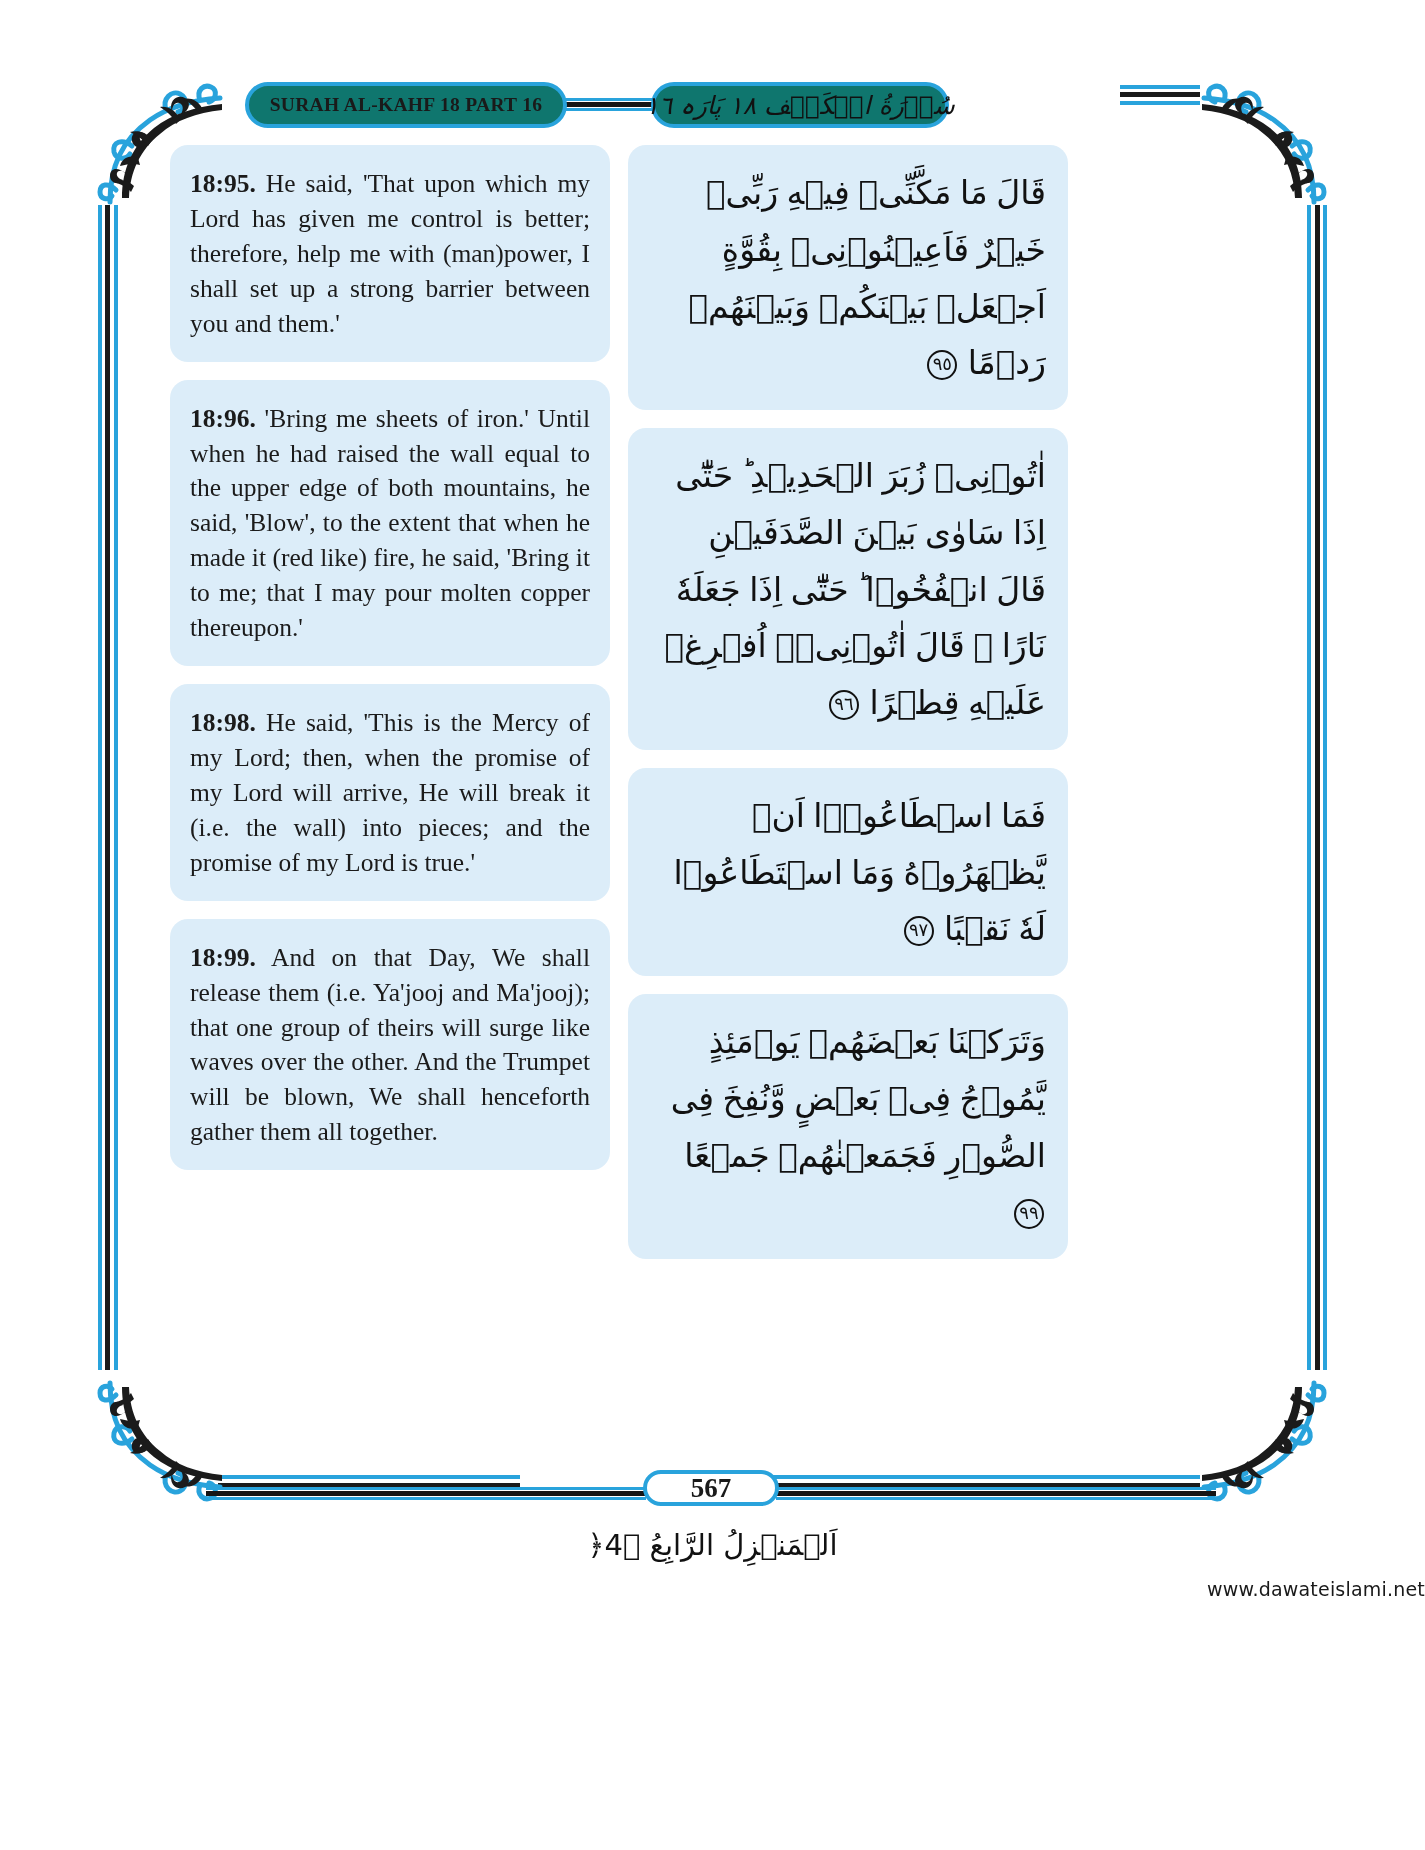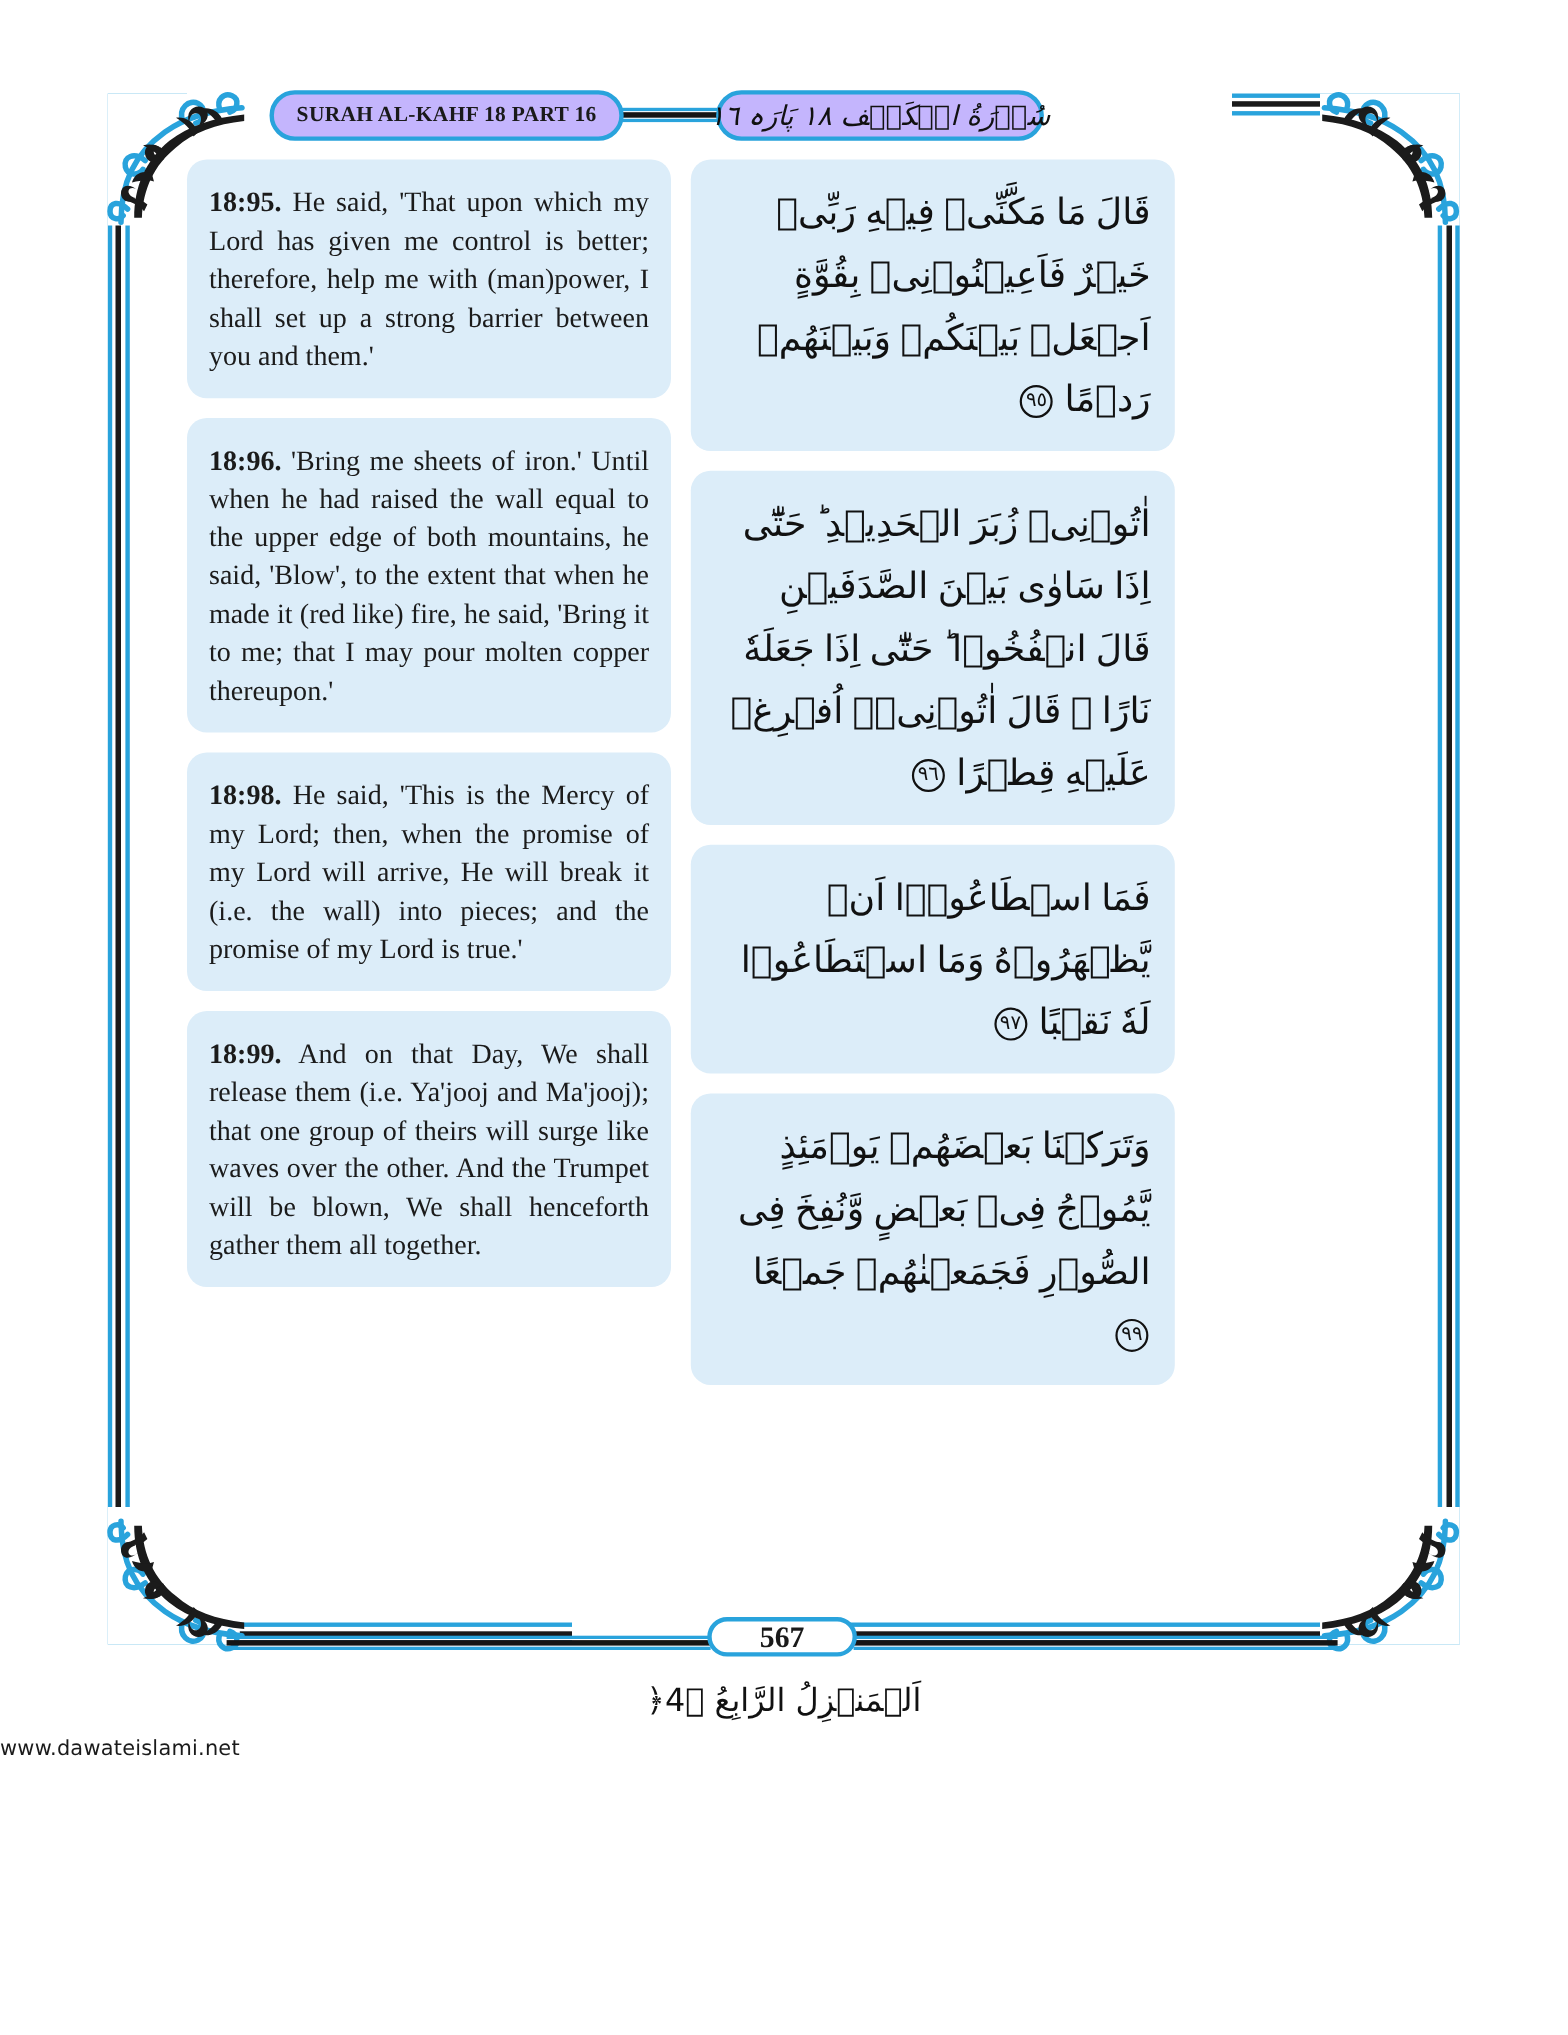--- a/index.html
+++ b/index.html
@@ -60,21 +60,21 @@
   .mask-corner-br  { left: 1200px; top: 1370px;width: 127px;  height: 125px; }
 
   
   .header-band {
     position: absolute;
     left: 98px; top: 80px;
     width: 1229px; height: 50px;
   }
   .capsule {
     position: absolute;
-    background: #c4b5fd;
+    background: #0f766e;
     border: 4px solid #29a3dc;
     border-radius: 26px;
     box-sizing: border-box;
     display: flex;
     align-items: center;
     justify-content: center;
     height: 46px;
   }
   .capsule-en {
     left: 147px;  top: 2px;  width: 322px;
@@ -210,21 +210,21 @@
     text-align: center;
     font-family: "DejaVu Sans", sans-serif;
     font-size: 29px;
     color: #111111;
     direction: rtl;
   }
   .site-url {
     position: absolute;
     left: 0; top: 1578px;
     width: 1425px;
-    text-align: left;
+    text-align: right;
     font-family: "DejaVu Sans", sans-serif;
     font-size: 19px;
     color: #1a1a1a;
     letter-spacing: 0.2px;
   }
 </style>
 </head>
 <body>
 
 <div class="page">

